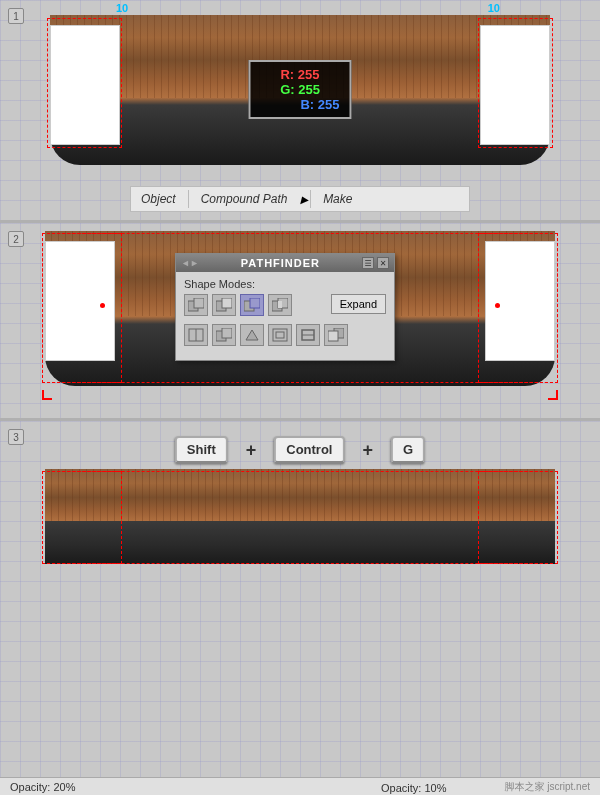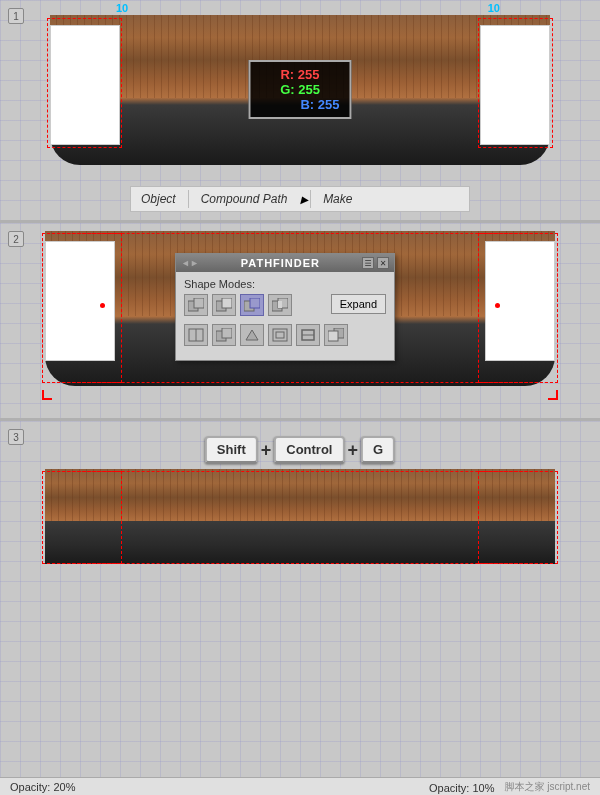--- a/index.html
+++ b/index.html
@@ -268,21 +268,21 @@
     }
 
     
     .shortcut-bar {
       position: absolute;
       top: 15px;
       left: 50%;
       transform: translateX(-50%);
       display: flex;
       align-items: center;
-      gap: 3px;
+      gap: 18px;
       z-index: 20;
     }
 
     .key-badge {
       background: #f0f0f0;
       border: 2px solid #aaa;
       border-bottom: 3px solid #888;
       border-radius: 4px;
       padding: 4px 10px;
       font-size: 13px;
@@ -310,20 +310,21 @@
       color: #333;
       position: absolute;
       bottom: 0;
       left: 0;
       right: 0;
     }
 
     .watermark {
       font-size: 10px;
       color: #888;
+      margin-left: 48px;
     }
 
     
     .wood-bg-2 {
       position: absolute;
       top: 0; left: 0; right: 0; bottom: 0;
       background: linear-gradient(180deg,
         #8B5E3C 0%, #A0673A 15%, #7A4F2D 30%,
         #9C6035 45%, #B07040 55%,
         #3a3a3a 60%, #2a2a2a 80%, #1a1a1a 100%);

